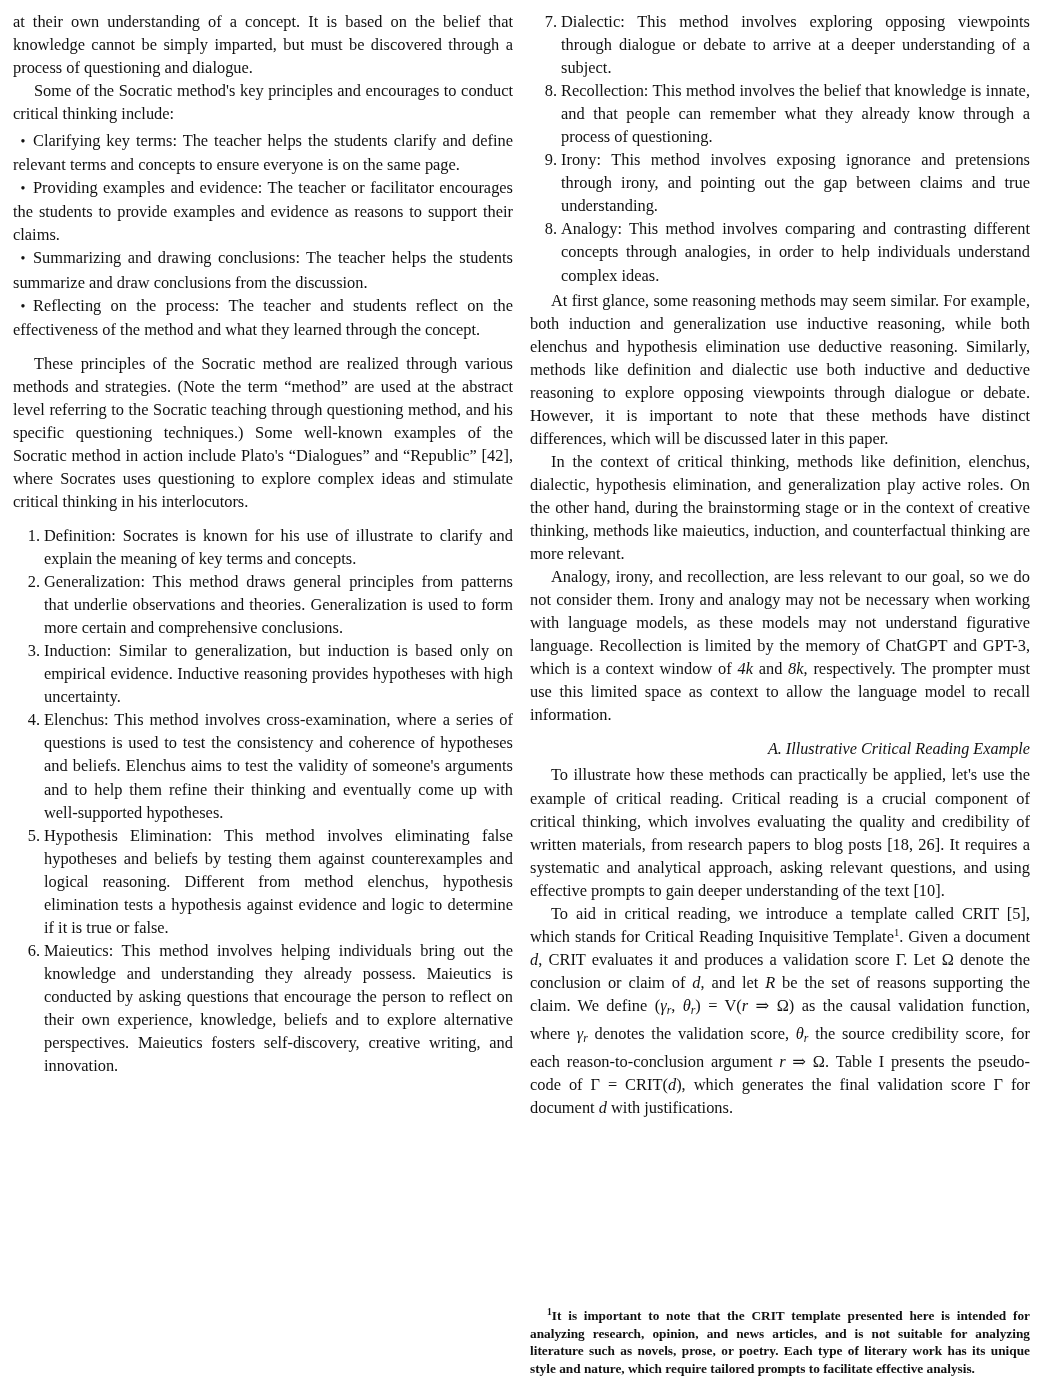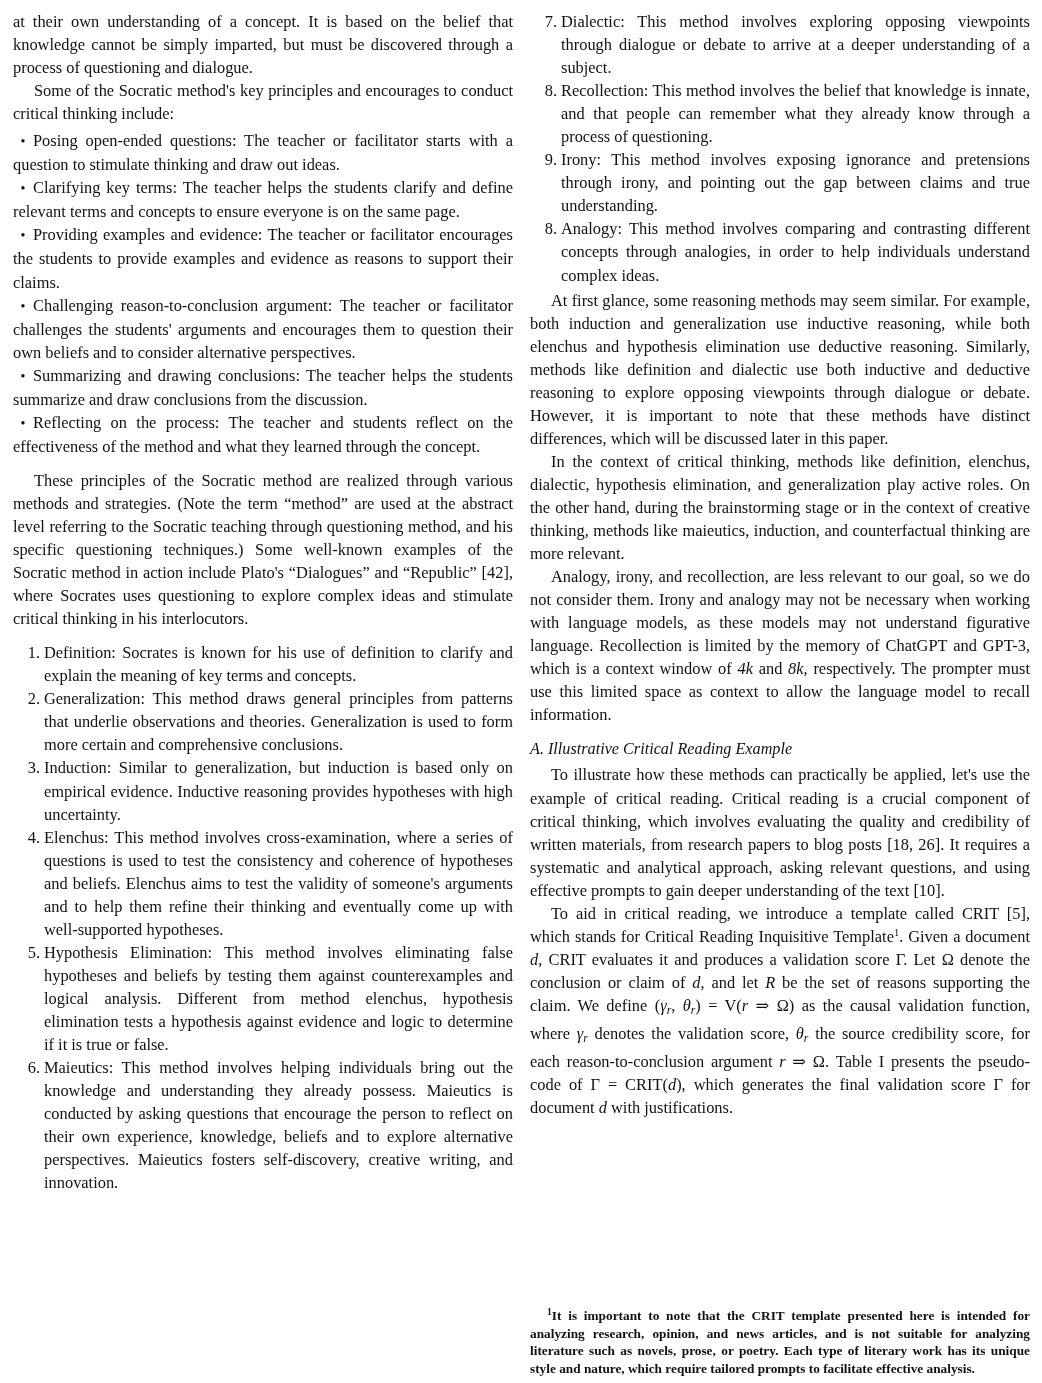--- a/index.html
+++ b/index.html
@@ -95,21 +95,21 @@
     font-size: 16.4px;
   }
 
   
   h3.sec {
     margin: 12px 0 2px 0;
     font-size: 16.2px;
     font-weight: normal;
     font-style: italic;
     line-height: 23px;
-    text-align: left;
+    text-align: right;
   }
 
   
   .footnote {
     margin-top: auto;
     padding-top: 11px;
     font-size: 13.3px;
     line-height: 17.4px;
     text-align: justify;
     text-indent: 17px;
@@ -130,36 +130,34 @@
 <div class="page">
   <div class="columns">
 
     <div class="col col-left">
 
       <p class="para noindent">at their own understanding of a concept. It is based on the belief that knowledge cannot be simply imparted, but must be discovered through a process of questioning and dialogue.</p>
 
       <p class="para">Some of the Socratic method's key principles and encourages to conduct critical thinking include:</p>
 
       <ul class="blist">
-        <li><span class="bul">•</span><span>Posing open-ended questions: The teacher or facilitator starts with a question to stimulate thinking and draw out ideas.</span></li>
         <li><span class="bul">•</span><span>Clarifying key terms: The teacher helps the students clarify and define relevant terms and concepts to ensure everyone is on the same page.</span></li>
         <li><span class="bul">•</span><span>Providing examples and evidence: The teacher or facilitator encourages the students to provide examples and evidence as reasons to support their claims.</span></li>
-        <li><span class="bul">•</span><span>Challenging reason-to-conclusion argument: The teacher or facilitator challenges the students' arguments and encourages them to question their own beliefs and to consider alternative perspectives.</span></li>
         <li><span class="bul">•</span><span>Summarizing and drawing conclusions: The teacher helps the students summarize and draw conclusions from the discussion.</span></li>
         <li><span class="bul">•</span><span>Reflecting on the process: The teacher and students reflect on the effectiveness of the method and what they learned through the concept.</span></li>
       </ul>
 
       <p class="para gap-top" style="margin-top:11px;">These principles of the Socratic method are realized through various methods and strategies. (Note the term “method” are used at the abstract level referring to the Socratic teaching through questioning method, and his specific questioning techniques.) Some well-known examples of the Socratic method in action include Plato's “Dialogues” and “Republic” [42], where Socrates uses questioning to explore complex ideas and stimulate critical thinking in his interlocutors.</p>
 
       <ol class="nlist" style="margin-top:11px;">
-        <li><span class="num">1.</span><span>Definition: Socrates is known for his use of definition to clarify and explain the meaning of key terms and concepts.</span></li>
+        <li><span class="num">1.</span><span>Definition: Socrates is known for his use of illustrate to clarify and explain the meaning of key terms and concepts.</span></li>
         <li><span class="num">2.</span><span>Generalization: This method draws general principles from patterns that underlie observations and theories. Generalization is used to form more certain and comprehensive conclusions.</span></li>
         <li><span class="num">3.</span><span>Induction: Similar to generalization, but induction is based only on empirical evidence. Inductive reasoning provides hypotheses with high uncertainty.</span></li>
         <li><span class="num">4.</span><span>Elenchus: This method involves cross-examination, where a series of questions is used to test the consistency and coherence of hypotheses and beliefs. Elenchus aims to test the validity of someone's arguments and to help them refine their thinking and eventually come up with well-supported hypotheses.</span></li>
-        <li><span class="num">5.</span><span>Hypothesis Elimination: This method involves eliminating false hypotheses and beliefs by testing them against counterexamples and logical analysis. Different from method elenchus, hypothesis elimination tests a hypothesis against evidence and logic to determine if it is true or false.</span></li>
+        <li><span class="num">5.</span><span>Hypothesis Elimination: This method involves eliminating false hypotheses and beliefs by testing them against counterexamples and logical reasoning. Different from method elenchus, hypothesis elimination tests a hypothesis against evidence and logic to determine if it is true or false.</span></li>
         <li><span class="num">6.</span><span>Maieutics: This method involves helping individuals bring out the knowledge and understanding they already possess. Maieutics is conducted by asking questions that encourage the person to reflect on their own experience, knowledge, beliefs and to explore alternative perspectives. Maieutics fosters self-discovery, creative writing, and innovation.</span></li>
       </ol>
 
     </div>
 
     <div class="col col-right">
 
       <ol class="nlist" style="margin-top:0;">
         <li><span class="num">7.</span><span>Dialectic: This method involves exploring opposing viewpoints through dialogue or debate to arrive at a deeper understanding of a subject.</span></li>
         <li><span class="num">8.</span><span>Recollection: This method involves the belief that knowledge is innate, and that people can remember what they already know through a process of questioning.</span></li>

